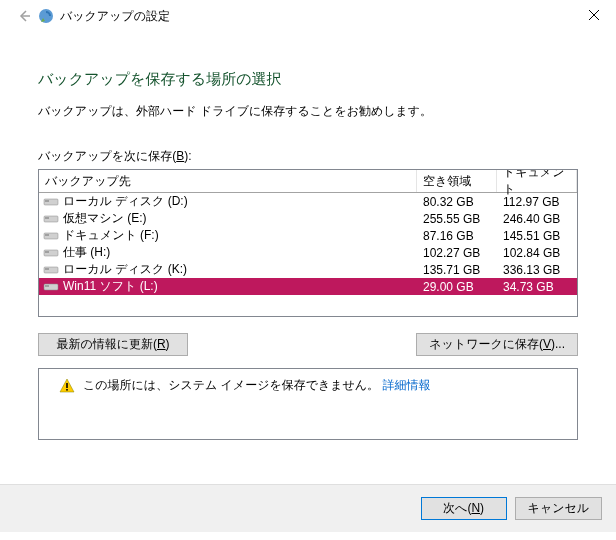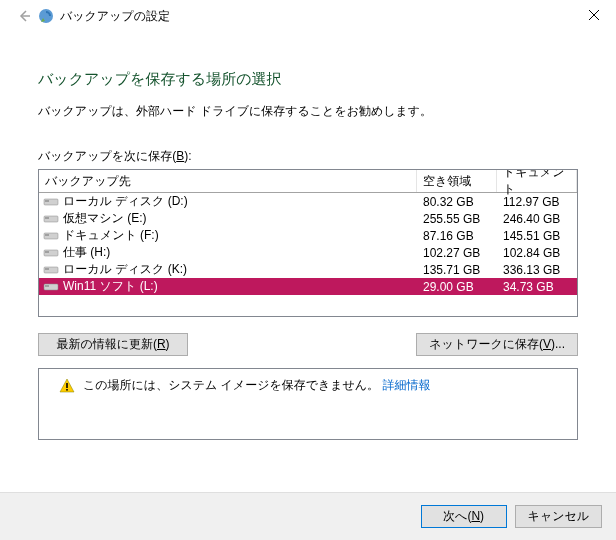--- a/index.html
+++ b/index.html
@@ -125,21 +125,21 @@
 }
 .warn-icon {
   width: 16px; height: 16px;
   flex-shrink: 0;
   margin-top: 1px;
 }
 .warn-text { font-size: 12px; }
 .link { color: #0066cc; cursor: pointer; }
 .footer {
   position: absolute;
-  bottom: 0; left: 0; right: 0;
+  bottom: 8px; left: 0; right: 0;
   height: 48px;
   background: #f0f0f0;
   border-top: 1px solid #dfdfdf;
   display: flex;
   justify-content: flex-end;
   align-items: center;
   padding-right: 14px;
   gap: 8px;
 }
 .footer .win-btn { min-width: 86px; height: 23px; }

